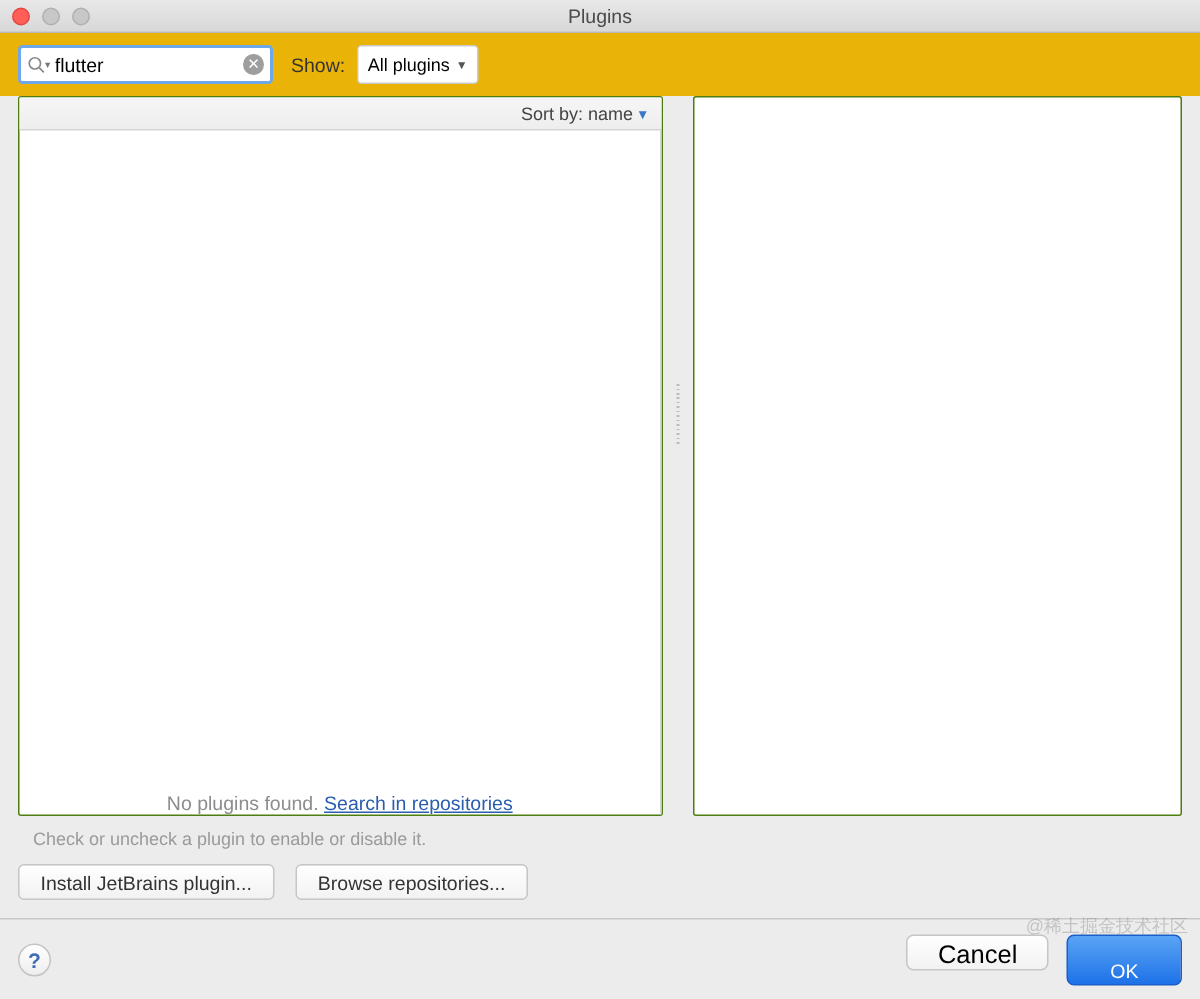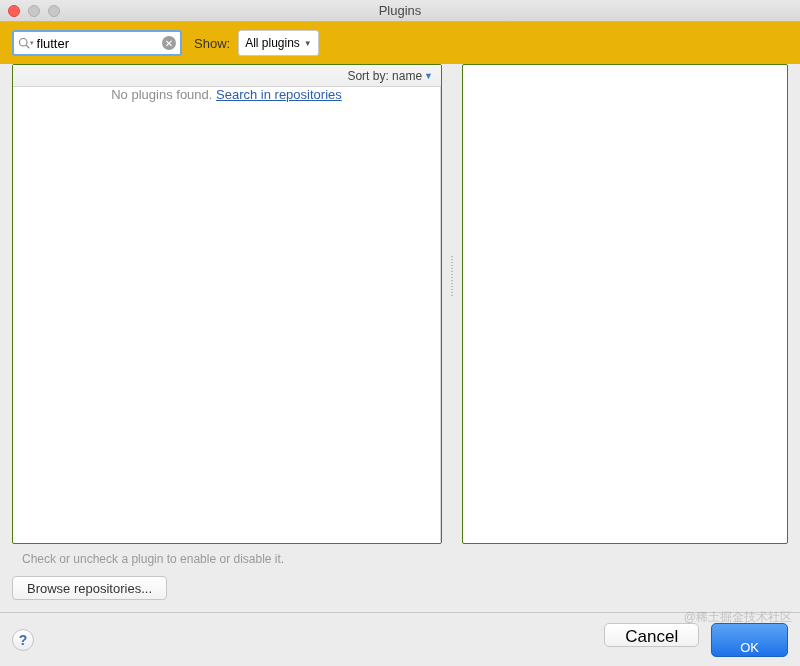--- a/index.html
+++ b/index.html
@@ -138,21 +138,21 @@
       color: #444;
     }
     .sort-header .tri2 {
       color: #3b78c6;
       font-size: 9px;
       margin-left: 2px;
     }
     .plugin-list {
       flex: 1;
       display: flex;
-      align-items: flex-start;
+      align-items: flex-end;
       justify-content: center;
       border-right: 1px solid #d8d8d8;
     }
     .empty-msg {
       color: #8d8d8d;
       font-size: 13px;
     }
     .repo-link {
       color: #2a5db0;
       text-decoration: underline;
@@ -291,20 +291,21 @@
       </div>
     </div>
   </div>
   <div class="splitter"></div>
   <div class="panel panel-right"></div>
 </div>
 
 <div class="hint-row">Check or uncheck a plugin to enable or disable it.</div>
 
 <div class="button-row">
+  <button class="mac-button">Install JetBrains plugin...</button>
   <button class="mac-button">Browse repositories...</button>
 </div>
 
 <div class="separator"></div>
 
 <div class="footer">
   <div class="help-btn">?</div>
   <div class="footer-buttons">
     <button class="btn-default">Cancel</button>
     <button class="btn-primary">OK</button>

